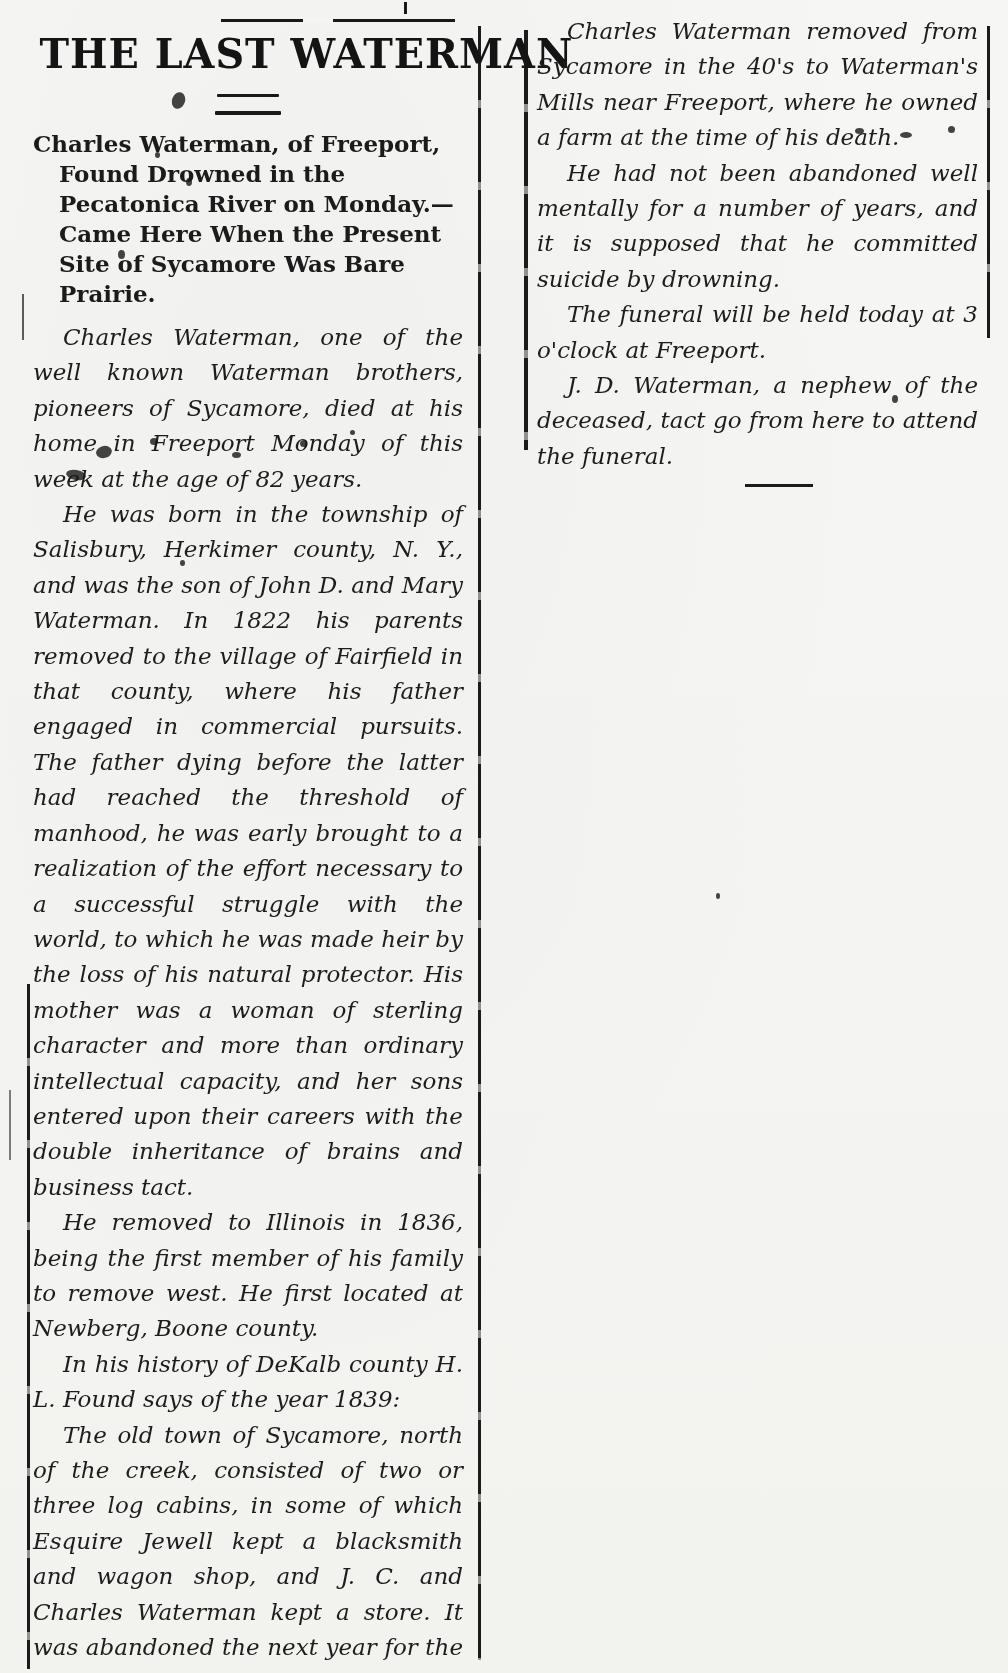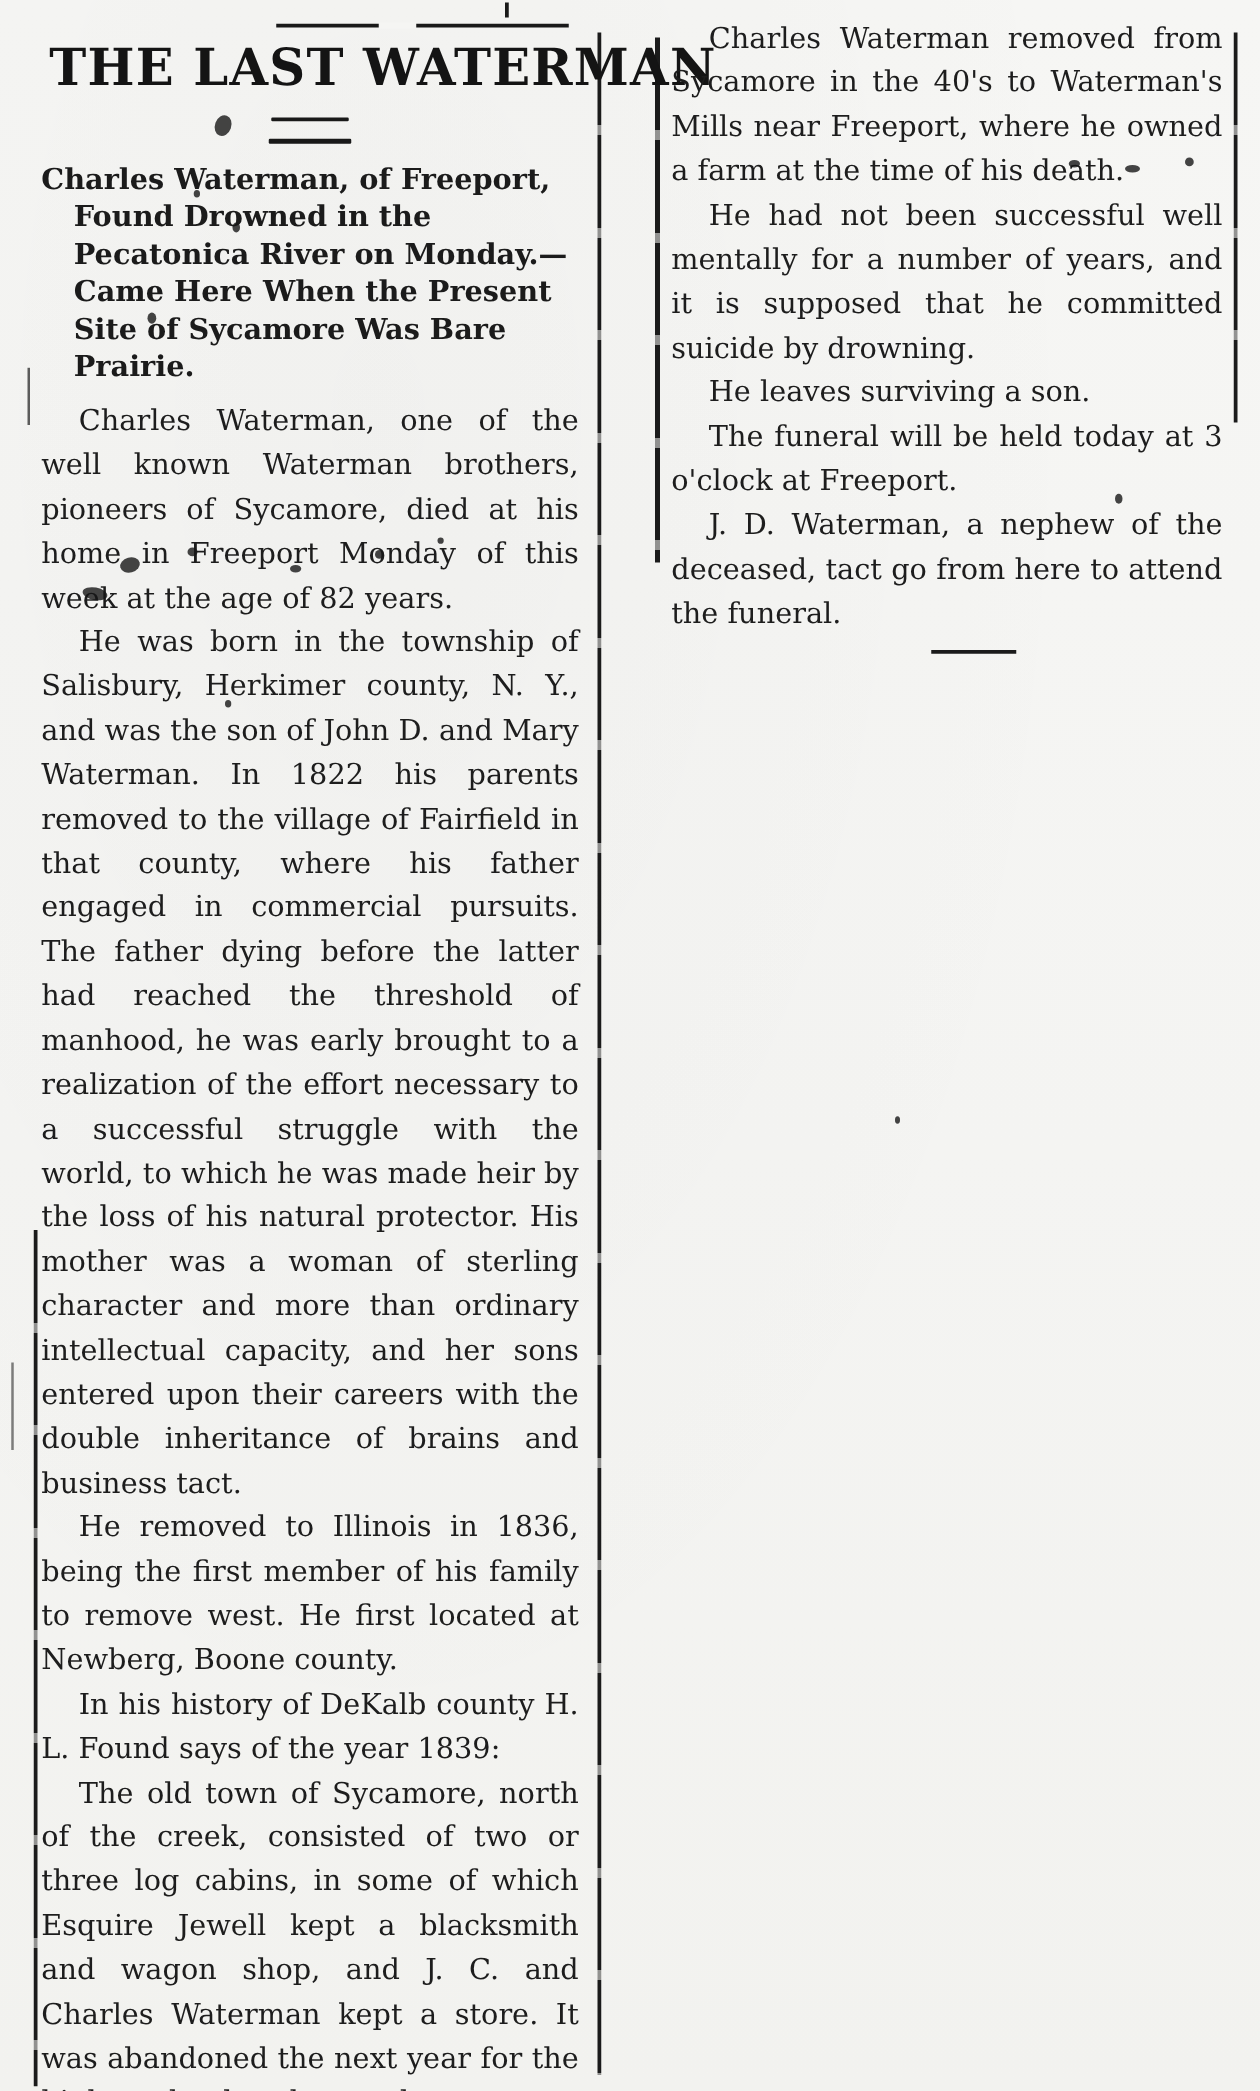--- a/index.html
+++ b/index.html
@@ -80,20 +80,21 @@
     color: #1b1b1b;
   }
   .bodytext { margin-top: 11px; }
   .bodytext p, .col-right p {
     margin: 0;
     font-size: 23px;
     line-height: 35.4px;
     text-align: justify;
     text-indent: 30px;
     color: #1d1d1d;
+    font-style: italic;
   }
 
   
   .col-right {
     position: absolute;
     left: 537px; top: 14px; width: 441px;
   }
   .end-rule {
     width: 68px; height: 3px; background: #1b1b1b;
     margin: 10px 0 0 208px;
@@ -139,22 +140,21 @@
       <p>He was born in the township of Salisbury, Herkimer county, N. Y., and was the son of John D. and Mary Waterman. In 1822 his parents removed to the village of Fairfield in that county, where his father engaged in commercial pursuits. The father dying before the latter had reached the threshold of manhood, he was early brought to a realization of the effort necessary to a successful struggle with the world, to which he was made heir by the loss of his natural protector. His mother was a woman of sterling character and more than ordinary intellectual capacity, and her sons entered upon their careers with the double inheritance of brains and business tact.</p>
       <p>He removed to Illinois in 1836, being the first member of his family to remove west. He first located at Newberg, Boone county.</p>
       <p>In his history of DeKalb county H. L. Found says of the year 1839:</p>
       <p>The old town of Sycamore, north of the creek, consisted of two or three log cabins, in some of which Esquire Jewell kept a blacksmith and wagon shop, and J. C. and Charles Waterman kept a store. It was abandoned the next year for the higher land where the present village of Sycamore stands.</p>
 
     </div>
   </div>
 
   <div class="col-right">
     <p>Charles Waterman removed from Sycamore in the 40's to Waterman's Mills near Freeport, where he owned a farm at the time of his death.</p>
-    <p>He had not been successful well mentally for a number of years, and it is supposed that he committed suicide by drowning.</p>
-    <p>He leaves surviving a son.</p>
+    <p>He had not been abandoned well mentally for a number of years, and it is supposed that he committed suicide by drowning.</p>
     <p>The funeral will be held today at 3 o'clock at Freeport.</p>
     <p>J. D. Waterman, a nephew of the deceased, tact go from here to attend the funeral.</p>
     <div class="end-rule"></div>
   </div>
 
   <div class="speck" style="left:172px; top:92px;  width:13px; height:17px; transform:rotate(20deg);"></div>
   <div class="speck" style="left:118px; top:250px; width:7px;  height:9px;"></div>
   <div class="speck" style="left:186px; top:178px; width:6px;  height:8px;"></div>
   <div class="speck" style="left:155px; top:152px; width:5px;  height:6px;"></div>
   <div class="speck" style="left:96px;  top:446px; width:16px; height:12px; transform:rotate(-15deg);"></div>

